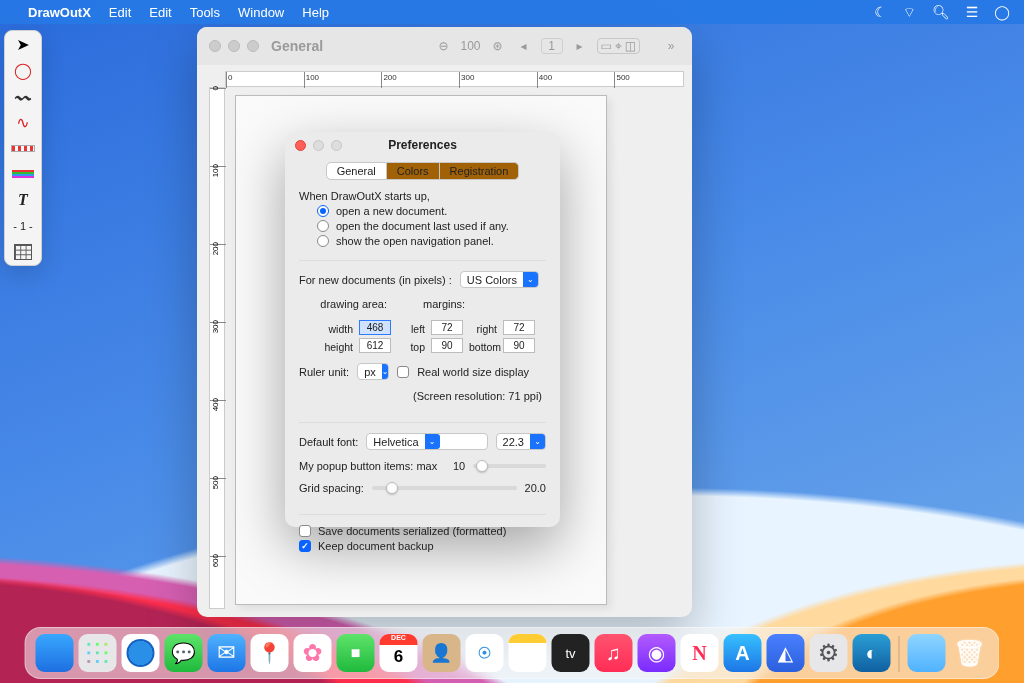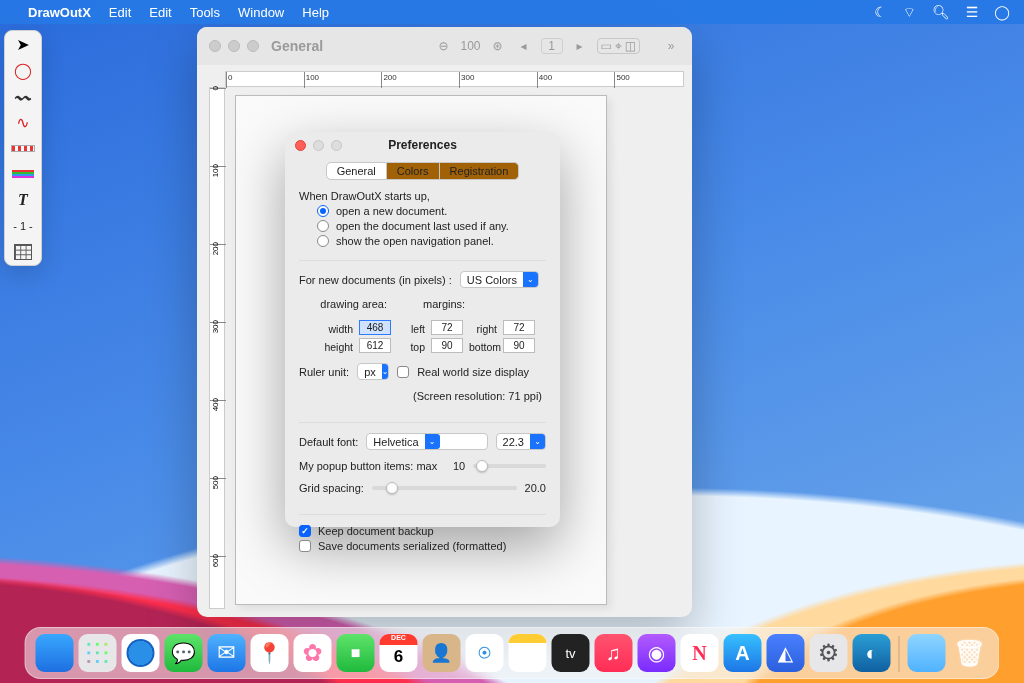--- a/index.html
+++ b/index.html
@@ -327,26 +327,26 @@
         <span>Grid spacing:</span>
         <div class="slider-track">
             <div class="slider-thumb" style="left:10%"></div>
           </div>
         <span>20.0</span>
       </div>
     </div>
 
     <div>
       <div class="chk-row" style="margin-left:0;">
+          <span class="checkbox"></span>
+          <span>Save documents serialized (formatted)</span>
+        </div>
+      <div class="chk-row" style="margin-left:0;">
           <span class="checkbox checked"></span>
           <span>Keep document backup</span>
-        </div>
-      <div class="chk-row" style="margin-left:0;">
-          <span class="checkbox"></span>
-          <span>Save documents serialized (formatted)</span>
         </div>
     </div>
   </div>
 </div>
 
 <div class="dock-wrap">
   <div class="dock">
     <div class="app-ic ic-finder"></div>
     <div class="app-ic ic-launch"></div>
     <div class="app-ic ic-safari"></div>

